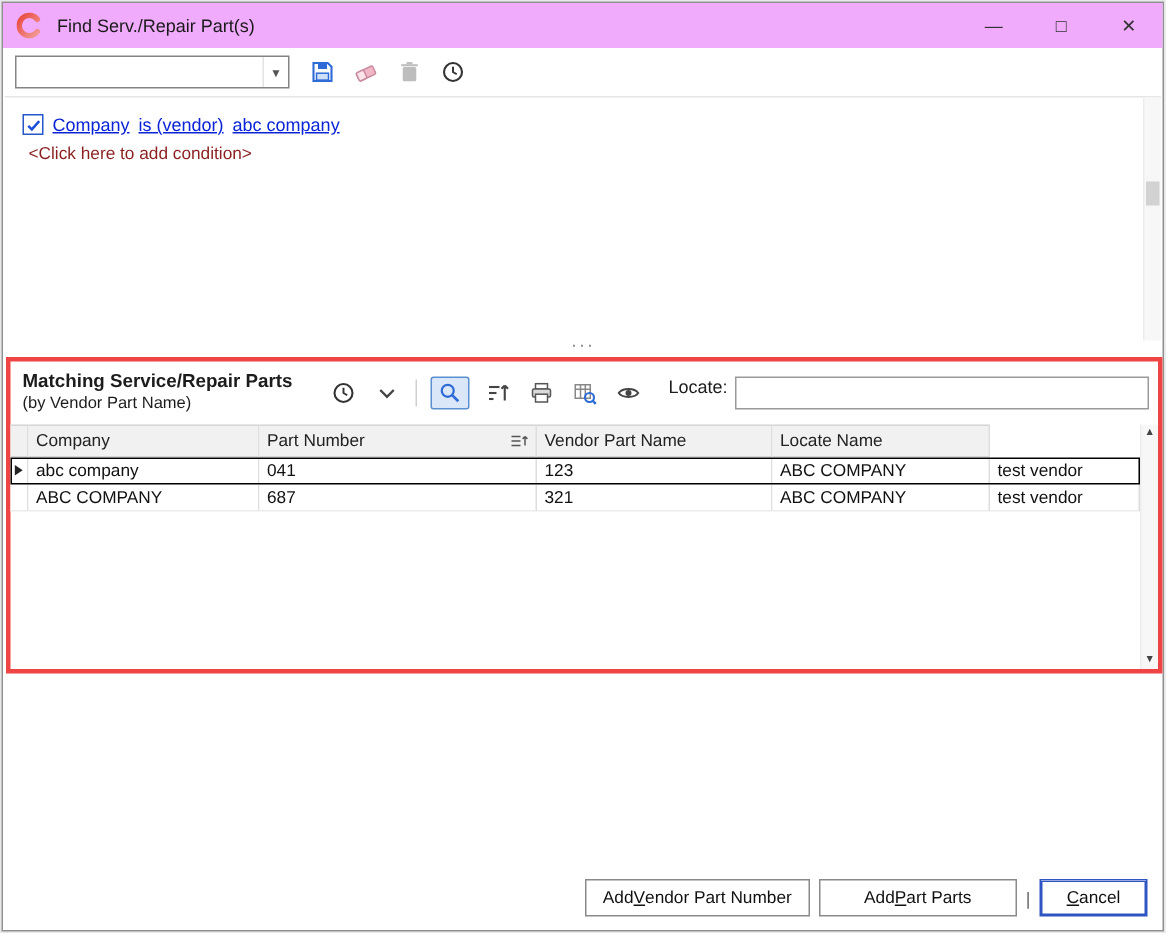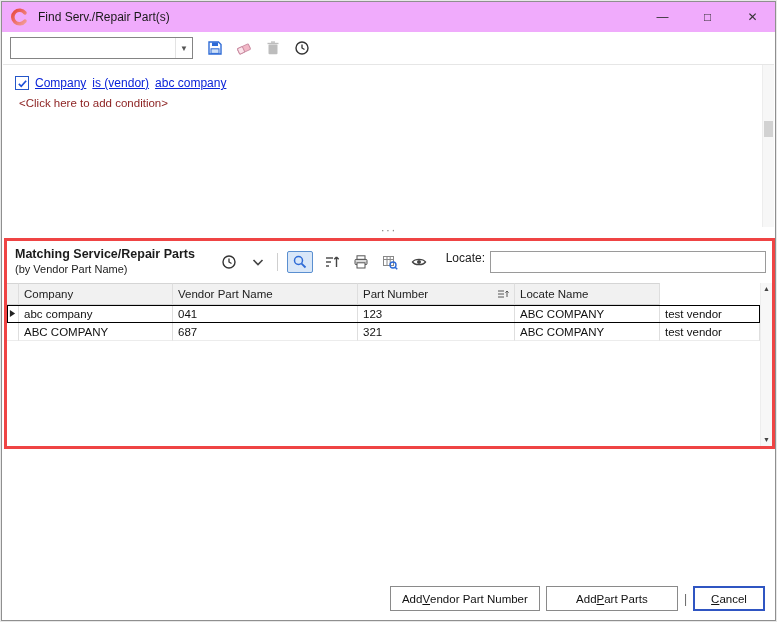--- a/index.html
+++ b/index.html
@@ -227,32 +227,32 @@
     </div>
 
     <div class="table-zone">
       <div class="grid">
         <div class="trow thead">
           <div class="cell selcol"></div>
           <div class="cell">
             <span>Company</span>
           </div>
           <div class="cell">
-            <span>Vendor Part Name</span>
-          </div>
-          <div class="cell">
             <span>Part Number</span>
             <span class="sortglyph">
               <svg viewBox="0 0 12 10" width="12" height="10" stroke="#555" fill="none">
                 <line x1="1" y1="2" x2="7" y2="2"></line>
                   <line x1="1" y1="5" x2="7" y2="5"></line>
                   <line x1="1" y1="8" x2="7" y2="8"></line>
                 <path d="M10 8 V2 M10 2 l-1.6 1.6 M10 2 l1.6 1.6"></path>
               </svg>
             </span>
+          </div>
+          <div class="cell">
+            <span>Vendor Part Name</span>
           </div>
           <div class="cell">
             <span>Locate Name</span>
           </div>
         </div>
 
         <div class="tbody">
           <div class="trow selected">
             <div class="cell selcol">
               <span class="rowmark">

